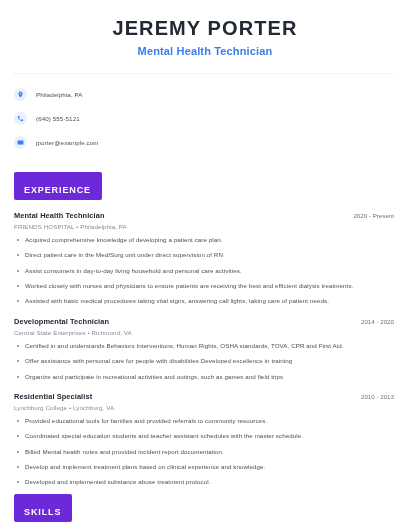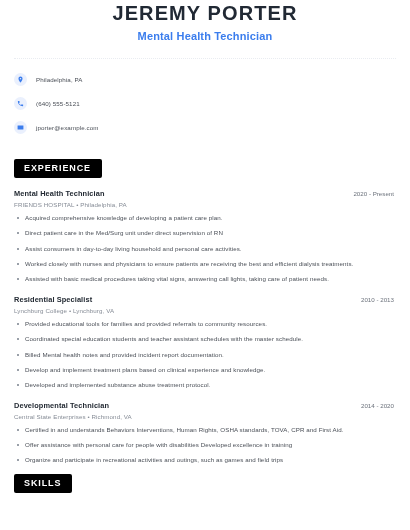--- a/index.html
+++ b/index.html
@@ -18,21 +18,21 @@
     width: 410px;
     height: 530px;
     box-sizing: border-box;
     padding: 0 14px;
     position: relative;
   }
 
   
   .header {
     text-align: center;
-    padding-top: 2px;
+    padding-top: 17px;
   }
   .name {
     font-size: 20px;
     font-weight: bold;
     letter-spacing: 1.1px;
     color: #212934;
     line-height: 1.15;
   }
   .job-title {
     font-size: 11px;
@@ -72,26 +72,26 @@
   .contact-icon svg { display: block; }
   .contact-text {
     font-size: 6.2px;
     color: #4a4f57;
     letter-spacing: 0.1px;
   }
 
   
   .section-badge {
     display: inline-block;
-    background: #000000;
+    background: #6d28d9;
     color: #ffffff;
     font-size: 9px;
     font-weight: bold;
     letter-spacing: 0.9px;
-    padding: 4px 11px 5px 10px;
+    padding: 13px 11px 5px 10px;
     border-radius: 2px;
   }
   .experience-section { margin-top: 22px; }
   .skills-section { }
 
   
   .job { margin-top: 11px; }
   .job-head {
     display: flex;
     justify-content: space-between;
@@ -195,45 +195,45 @@
         <li class="bullet">Acquired comprehensive knowledge of developing a patient care plan.</li>
         <li class="bullet">Direct patient care in the Med/Surg unit under direct supervision of RN</li>
         <li class="bullet">Assist consumers in day-to-day living household and personal care activities.</li>
         <li class="bullet">Worked closely with nurses and physicians to ensure patients are receiving the best and efficient dialysis treatments.</li>
         <li class="bullet">Assisted with basic medical procedures taking vital signs, answering call lights, taking care of patient needs.</li>
       </ul>
     </div>
 
     <div class="job">
       <div class="job-head">
+        <span class="job-role">Developmental Technician</span>
+        <span class="job-dates">2014 - 2020</span>
+      </div>
+      <div class="job-meta">Central State Enterprises  •  Richmond, VA</div>
+      <ul class="bullets">
+        <li class="bullet">Certified in and understands Behaviors Interventions, Human Rights, OSHA standards, TOVA, CPR and First Aid.</li>
+        <li class="bullet">Offer assistance with personal care for people with disabilities Developed excellence in training</li>
+        <li class="bullet">Organize and participate in recreational activities and outings, such as games and field trips</li>
+      </ul>
+    </div>
+
+    <div class="job">
+      <div class="job-head">
         <span class="job-role">Residential Specialist</span>
         <span class="job-dates">2010 - 2013</span>
       </div>
       <div class="job-meta">Lynchburg College  •  Lynchburg, VA</div>
       <ul class="bullets">
         <li class="bullet">Provided educational tools for families and provided referrals to community resources.</li>
         <li class="bullet">Coordinated special education students and teacher assistant schedules with the master schedule.</li>
         <li class="bullet">Billed Mental health notes and provided incident report documentation.</li>
         <li class="bullet">Develop and implement treatment plans based on clinical experience and knowledge.</li>
         <li class="bullet">Developed and implemented substance abuse treatment protocol.</li>
       </ul>
     </div>
-
-    <div class="job">
-      <div class="job-head">
-        <span class="job-role">Developmental Technician</span>
-        <span class="job-dates">2014 - 2020</span>
-      </div>
-      <div class="job-meta">Central State Enterprises  •  Richmond, VA</div>
-      <ul class="bullets">
-        <li class="bullet">Certified in and understands Behaviors Interventions, Human Rights, OSHA standards, TOVA, CPR and First Aid.</li>
-        <li class="bullet">Offer assistance with personal care for people with disabilities Developed excellence in training</li>
-        <li class="bullet">Organize and participate in recreational activities and outings, such as games and field trips</li>
-      </ul>
-    </div>
   </div>
 
   <div class="skills-section">
     <div class="section-badge">SKILLS</div>
     
   </div>
 
 </div>
 
 </body></html>

